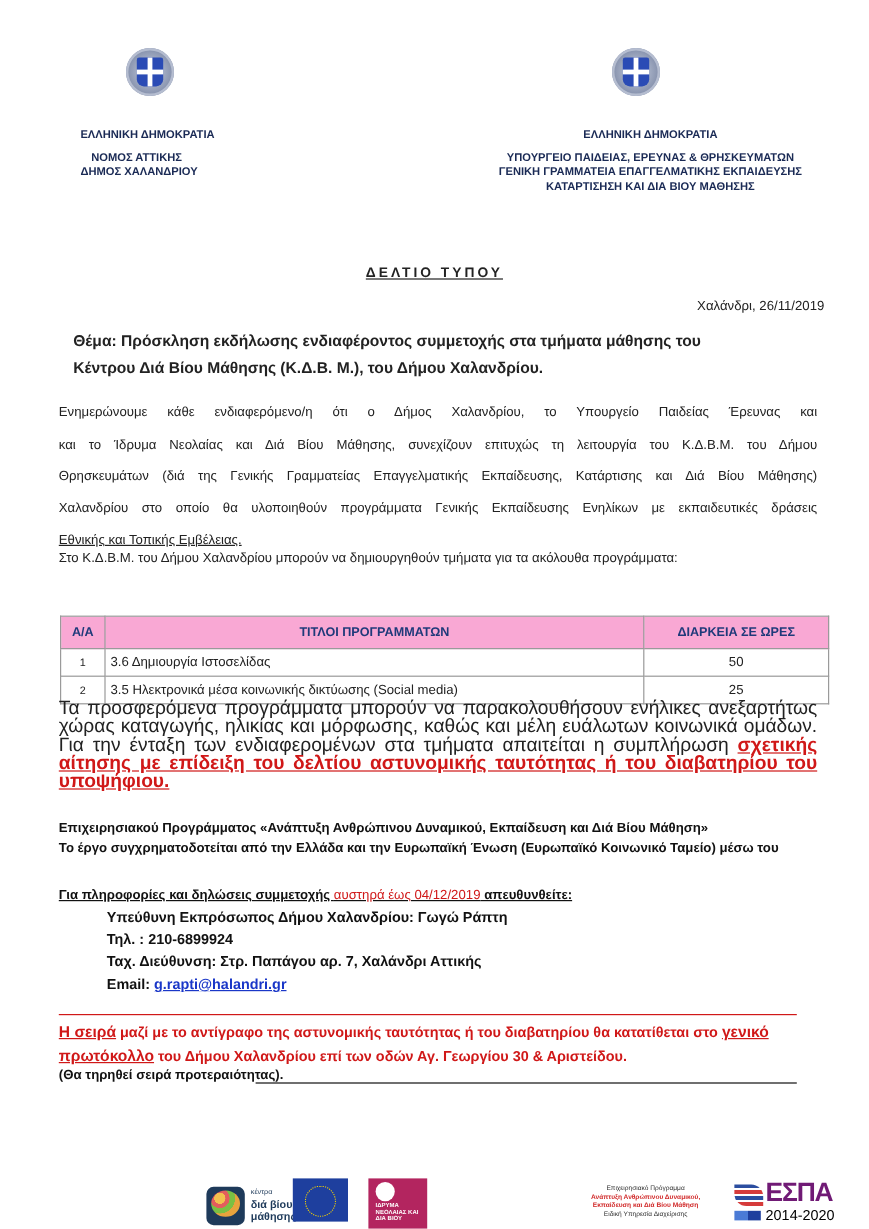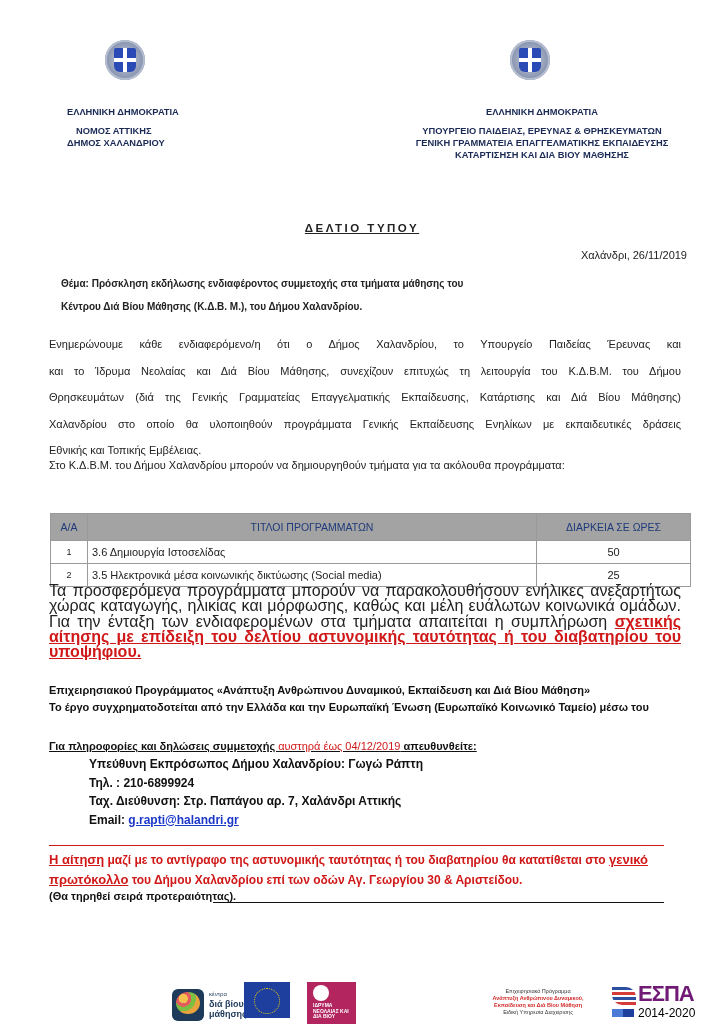--- a/index.html
+++ b/index.html
@@ -9,31 +9,31 @@
   
   .emblem { width:40px; height:40px; border-radius:50%; background:radial-gradient(circle,#c9d1e0 0%,#8e99b3 60%,#5d6a88 100%); display:flex; align-items:center; justify-content:center; box-shadow:0 0 0 2px #b5bdd0 inset; }
   .emblem .shield { width:22px; height:24px; position:relative; background:#2a4bb5; border-radius:2px 2px 6px 6px; }
   .emblem .shield::before { content:""; position:absolute; left:9px; top:0; width:4px; height:24px; background:#fff; }
   .emblem .shield::after { content:""; position:absolute; left:0; top:10px; width:22px; height:4px; background:#fff; }
 
   .hdr { font-family:"Liberation Sans", sans-serif; font-weight:bold; color:#1a2a55; font-size:9.3px; line-height:12px; }
   .hdr.center { text-align:center; }
   .title { left:0; width:724px; top:222px; text-align:center; font-size:11.5px; letter-spacing:2.5px; font-weight:bold; color:#222; text-decoration:underline; }
   .date { right:37px; top:249px; font-size:11px; color:#222; }
-  .subject { left:61px; top:272px; width:600px; font-size:10px; font-weight:bold; line-height:23px; color:#222; }
+  .subject { left:61px; top:272px; width:600px; font-size:13px; font-weight:bold; line-height:23px; color:#222; }
 
   .para { left:49px; width:632px; font-size:11px; color:#222; text-align:justify; text-align-last:left; }
   .para1 { top:331px; line-height:26.5px; }
   .para1 .line { display:block; text-align:justify; text-align-last:justify; white-space:nowrap; }
-  .para1 .line.last { text-align-last:left; }
+  .para1 .line.last { text-align-last:left;text-decoration:underline; }
   .para2 { top:455px; line-height:20px; }
 
   table.prog { position:absolute; left:50px; top:513px; width:641px; border-collapse:collapse; font-size:11px; color:#222; }
   table.prog td, table.prog th { border:1px solid #9a9a9a; height:22px; padding:0 4px; }
-  table.prog th { background:#a3a3a3; color:#1f3a7a; font-weight:normal; font-size:10.5px; height:26px;margin-left:28px; }
+  table.prog th { background:#f9a8d4; color:#1f3a7a; font-weight:bold; font-size:10.5px; height:26px;margin-left:28px; }
   table.prog td.num { text-align:center; font-size:9px; width:28px; }
   table.prog th.aa { width:28px; }
   table.prog td.hours { text-align:center; width:145px; }
 
   .p3 { left:49px; top:583px; width:632px; font-size:16px; line-height:15.3px; color:#222; text-align:justify; }
   .red-u { color:#d01818; font-weight:bold; text-decoration:underline; }
   .p4 { left:49px; top:682px; width:640px; font-size:11px; line-height:17px; font-weight:bold; color:#111; }
 
   .info { left:49px; top:738px; width:640px; font-size:11px; color:#111; }
   .info .l0 { text-decoration:underline; font-weight:bold; line-height:17px; }
@@ -131,21 +131,21 @@
 
 <div class="abs info">
   <div class="l0"><span>Για πληροφορίες και δηλώσεις συμμετοχής </span><span class="red">αυστηρά έως 04/12/2019</span><span> απευθυνθείτε:</span></div>
   <div class="lb">Υπεύθυνη Εκπρόσωπος Δήμου Χαλανδρίου: Γωγώ Ράπτη</div>
   <div class="lb">Τηλ. : 210-6899924</div>
   <div class="lb">Ταχ. Διεύθυνση: Στρ. Παπάγου αρ. 7, Χαλάνδρι Αττικής</div>
   <div class="lb"><span>Email: </span><a href="#">g.rapti@halandri.gr</a></div>
 </div>
 
 <div class="abs hr-red"></div>
-<div class="abs notice"><span class="big">Η αίτηση</span><span> μαζί με το αντίγραφο της αστυνομικής ταυτότητας ή του διαβατηρίου θα κατατίθεται στο </span><span class="big">γενικό πρωτόκολλο</span><span> του Δήμου Χαλανδρίου επί των οδών Αγ. Γεωργίου 30 &amp; Αριστείδου.</span></div>
+<div class="abs notice"><span class="big">Η σειρά</span><span> μαζί με το αντίγραφο της αστυνομικής ταυτότητας ή του διαβατηρίου θα κατατίθεται στο </span><span class="big">γενικό πρωτόκολλο</span><span> του Δήμου Χαλανδρίου επί των οδών Αγ. Γεωργίου 30 &amp; Αριστείδου.</span></div>
 <div class="abs priority">(Θα τηρηθεί σειρά προτεραιότητας).</div>
 <div class="abs priority-line"></div>
 
 <div class="abs logo-kdvm">
   <div class="kdvm-tree"></div>
   <div class="kdvm-text">
     <div class="small">κέντρα</div>
     <div>διά βίου</div>
     <div>μάθησης</div>
   </div>

